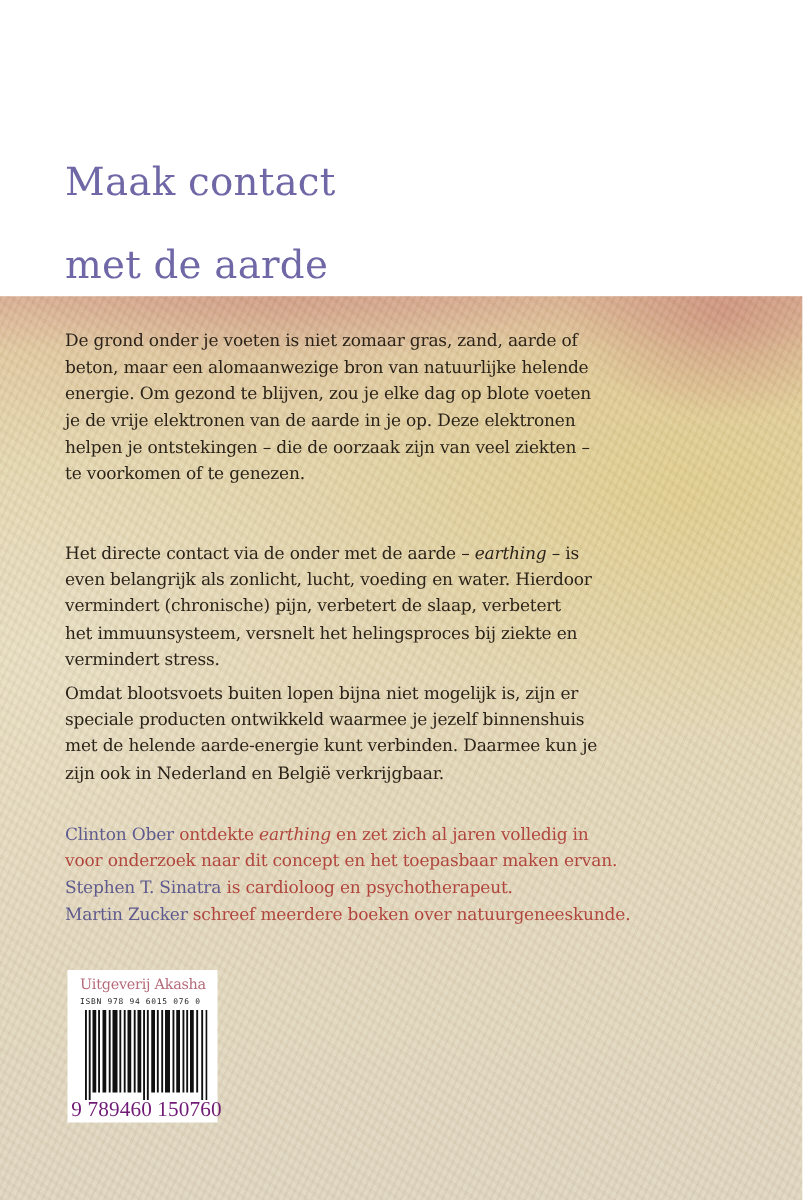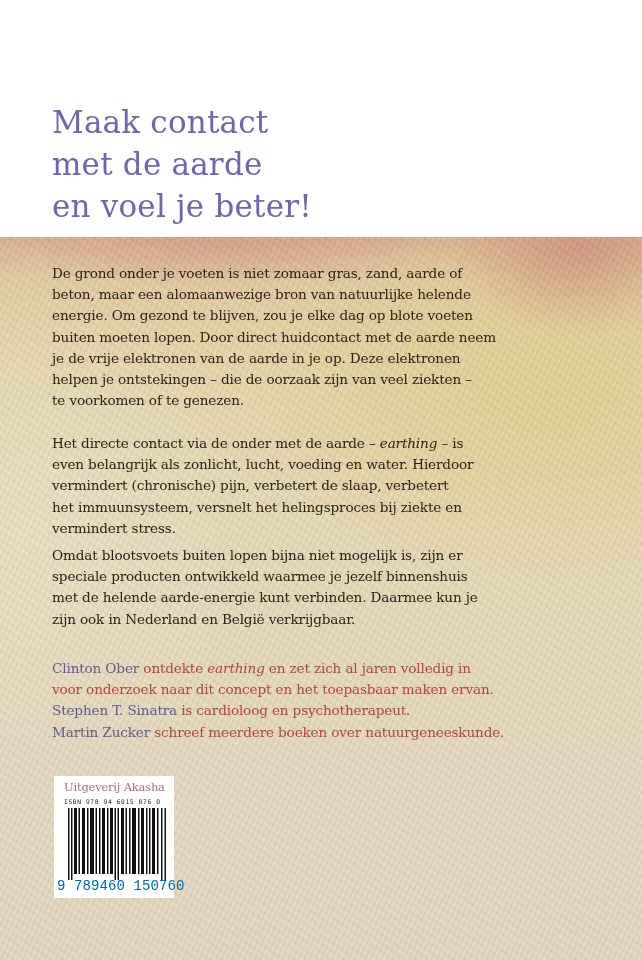--- a/index.html
+++ b/index.html
@@ -10,21 +10,21 @@
   }
   .top {
     position:absolute; left:0; top:0; width:642px; height:237px; background:#ffffff;
   }
   .headline {
     position:absolute; left:52px; top:101px; margin:0;
     font-family: "DejaVu Serif", serif;
     font-size:31px; line-height:42px; font-weight:normal;
     color:#6f67a6; letter-spacing:0.2px;
   }
-  .headline span { display:block; }
+  .headline span { display:block;margin-top:24px; }
   .paper {
     position:absolute; left:0; top:237px; width:642px; height:723px;
     background:
       radial-gradient(ellipse 180px 120px at 90% 2%, rgba(196,120,110,0.55), rgba(196,120,110,0) 70%),
       radial-gradient(ellipse 260px 70px at 35% 0%, rgba(200,140,120,0.45), rgba(200,140,120,0) 80%),
       radial-gradient(ellipse 400px 260px at 85% 22%, rgba(222,200,120,0.55), rgba(222,200,120,0) 75%),
       radial-gradient(ellipse 300px 300px at 5% 40%, rgba(235,228,205,0.6), rgba(235,228,205,0) 80%),
       linear-gradient(180deg, #d9ad92 0%, #e1c9a0 6%, #e3d4a8 18%, #e4d7b4 40%, #e3d8bd 65%, #e0d6c0 100%);
   }
   .paper::after {
@@ -56,42 +56,41 @@
     font-family:"DejaVu Serif", serif; white-space:nowrap; letter-spacing:-0.2px;
   }
   .isbn {
     position:absolute; left:10px; top:22px; font-size:6.3px; color:#222;
     font-family:"DejaVu Sans Mono", monospace; white-space:nowrap; letter-spacing:0.6px;
   }
   .bars {
     position:absolute; left:14px; top:32px; width:98px; height:72px;
   }
   .digits {
-    position:absolute; left:3px; top:102px; font-size:14px; color:#0369a1;
-    font-family:Liberation Mono, monospace; white-space:nowrap; letter-spacing:0.1px;
+    position:absolute; left:3px; top:102px; font-size:17px; color:#701a75;
+    font-family:Liberation Serif, serif; white-space:nowrap; letter-spacing:0.1px;
   }
 </style>
 </head>
 <body>
 
 <div class="top">
   <h1 class="headline">
     <span>Maak contact</span>
     <span>met de aarde</span>
     <span>en voel je beter!</span>
   </h1>
 </div>
 
 <div class="paper"></div>
 
 <div class="body-text p1">
   <span class="line">De grond onder je voeten is niet zomaar gras, zand, aarde of</span>
   <span class="line">beton, maar een alomaanwezige bron van natuurlijke helende</span>
   <span class="line">energie. Om gezond te blijven, zou je elke dag op blote voeten</span>
-  <span class="line">buiten moeten lopen. Door direct huidcontact met de aarde neem</span>
   <span class="line">je de vrije elektronen van de aarde in je op. Deze elektronen</span>
   <span class="line">helpen je ontstekingen – die de oorzaak zijn van veel ziekten –</span>
   <span class="line">te voorkomen of te genezen.</span>
 </div>
 
 <div class="body-text p2">
   <span class="line"><span>Het directe contact via de onder met de aarde – </span><em>earthing</em><span> – is</span></span>
   <span class="line">even belangrijk als zonlicht, lucht, voeding en water. Hierdoor</span>
   <span class="line">vermindert (chronische) pijn, verbetert de slaap, verbetert</span>
   <span class="line">het immuunsysteem, versnelt het helingsproces bij ziekte en</span>

